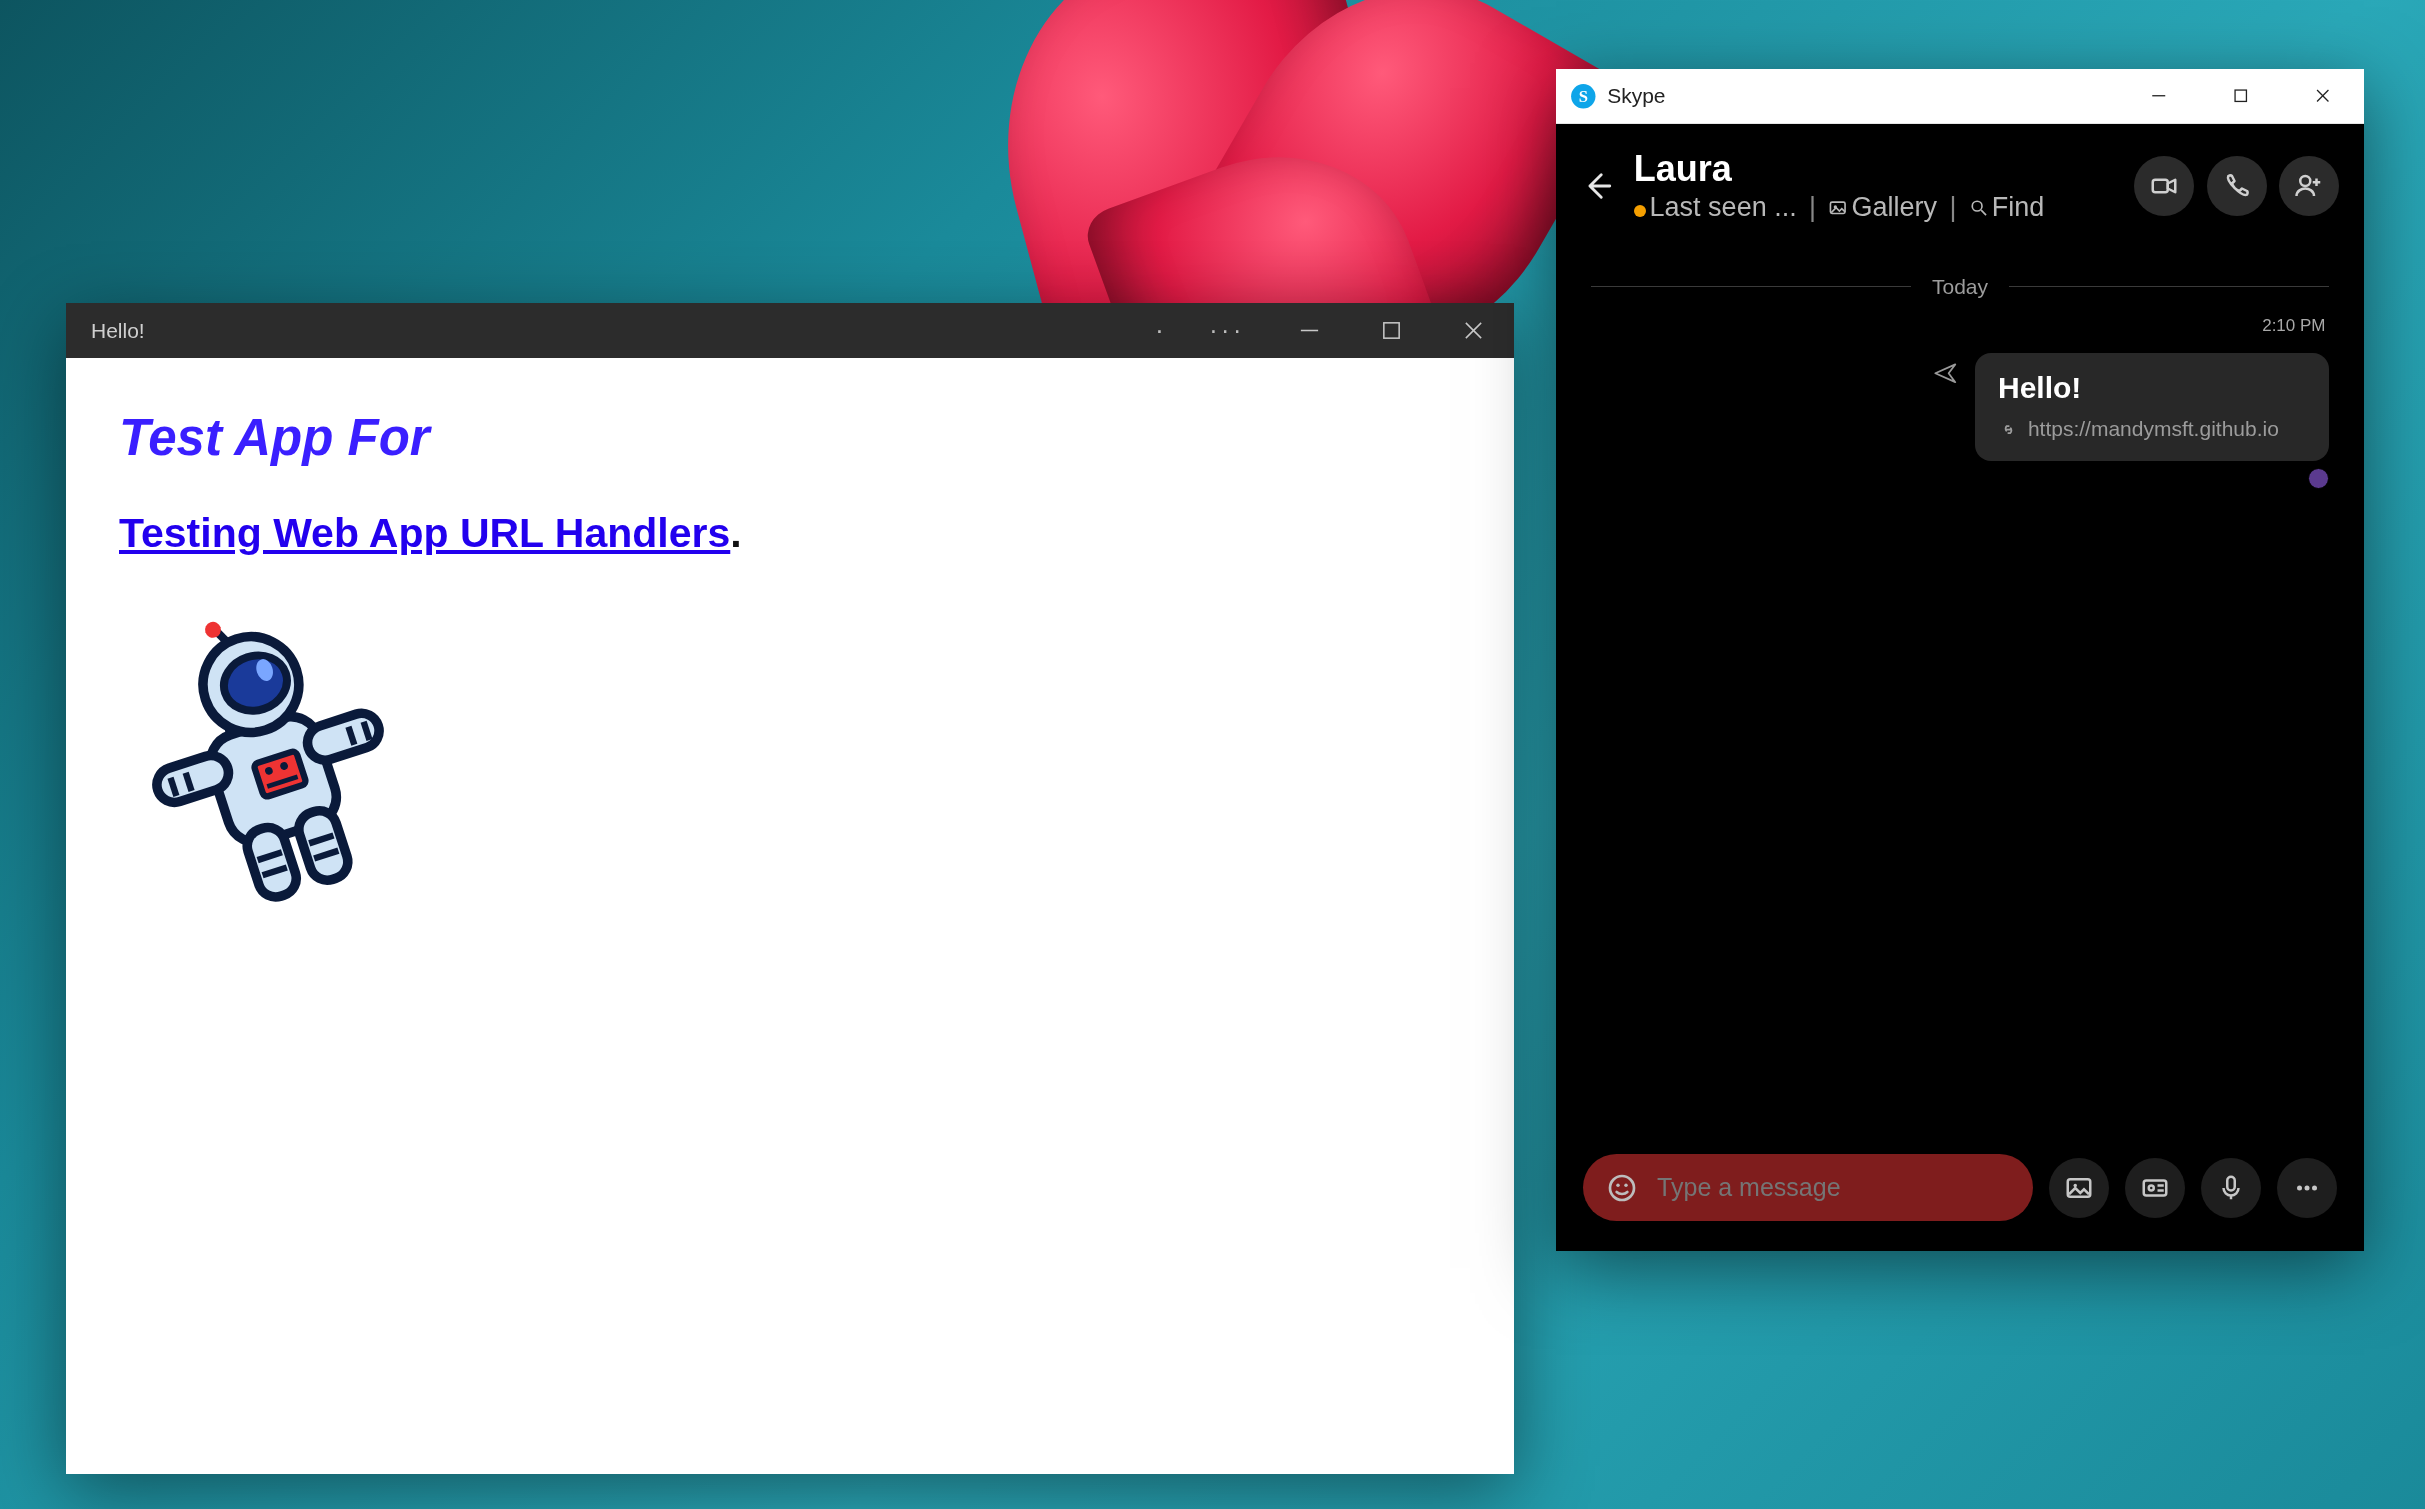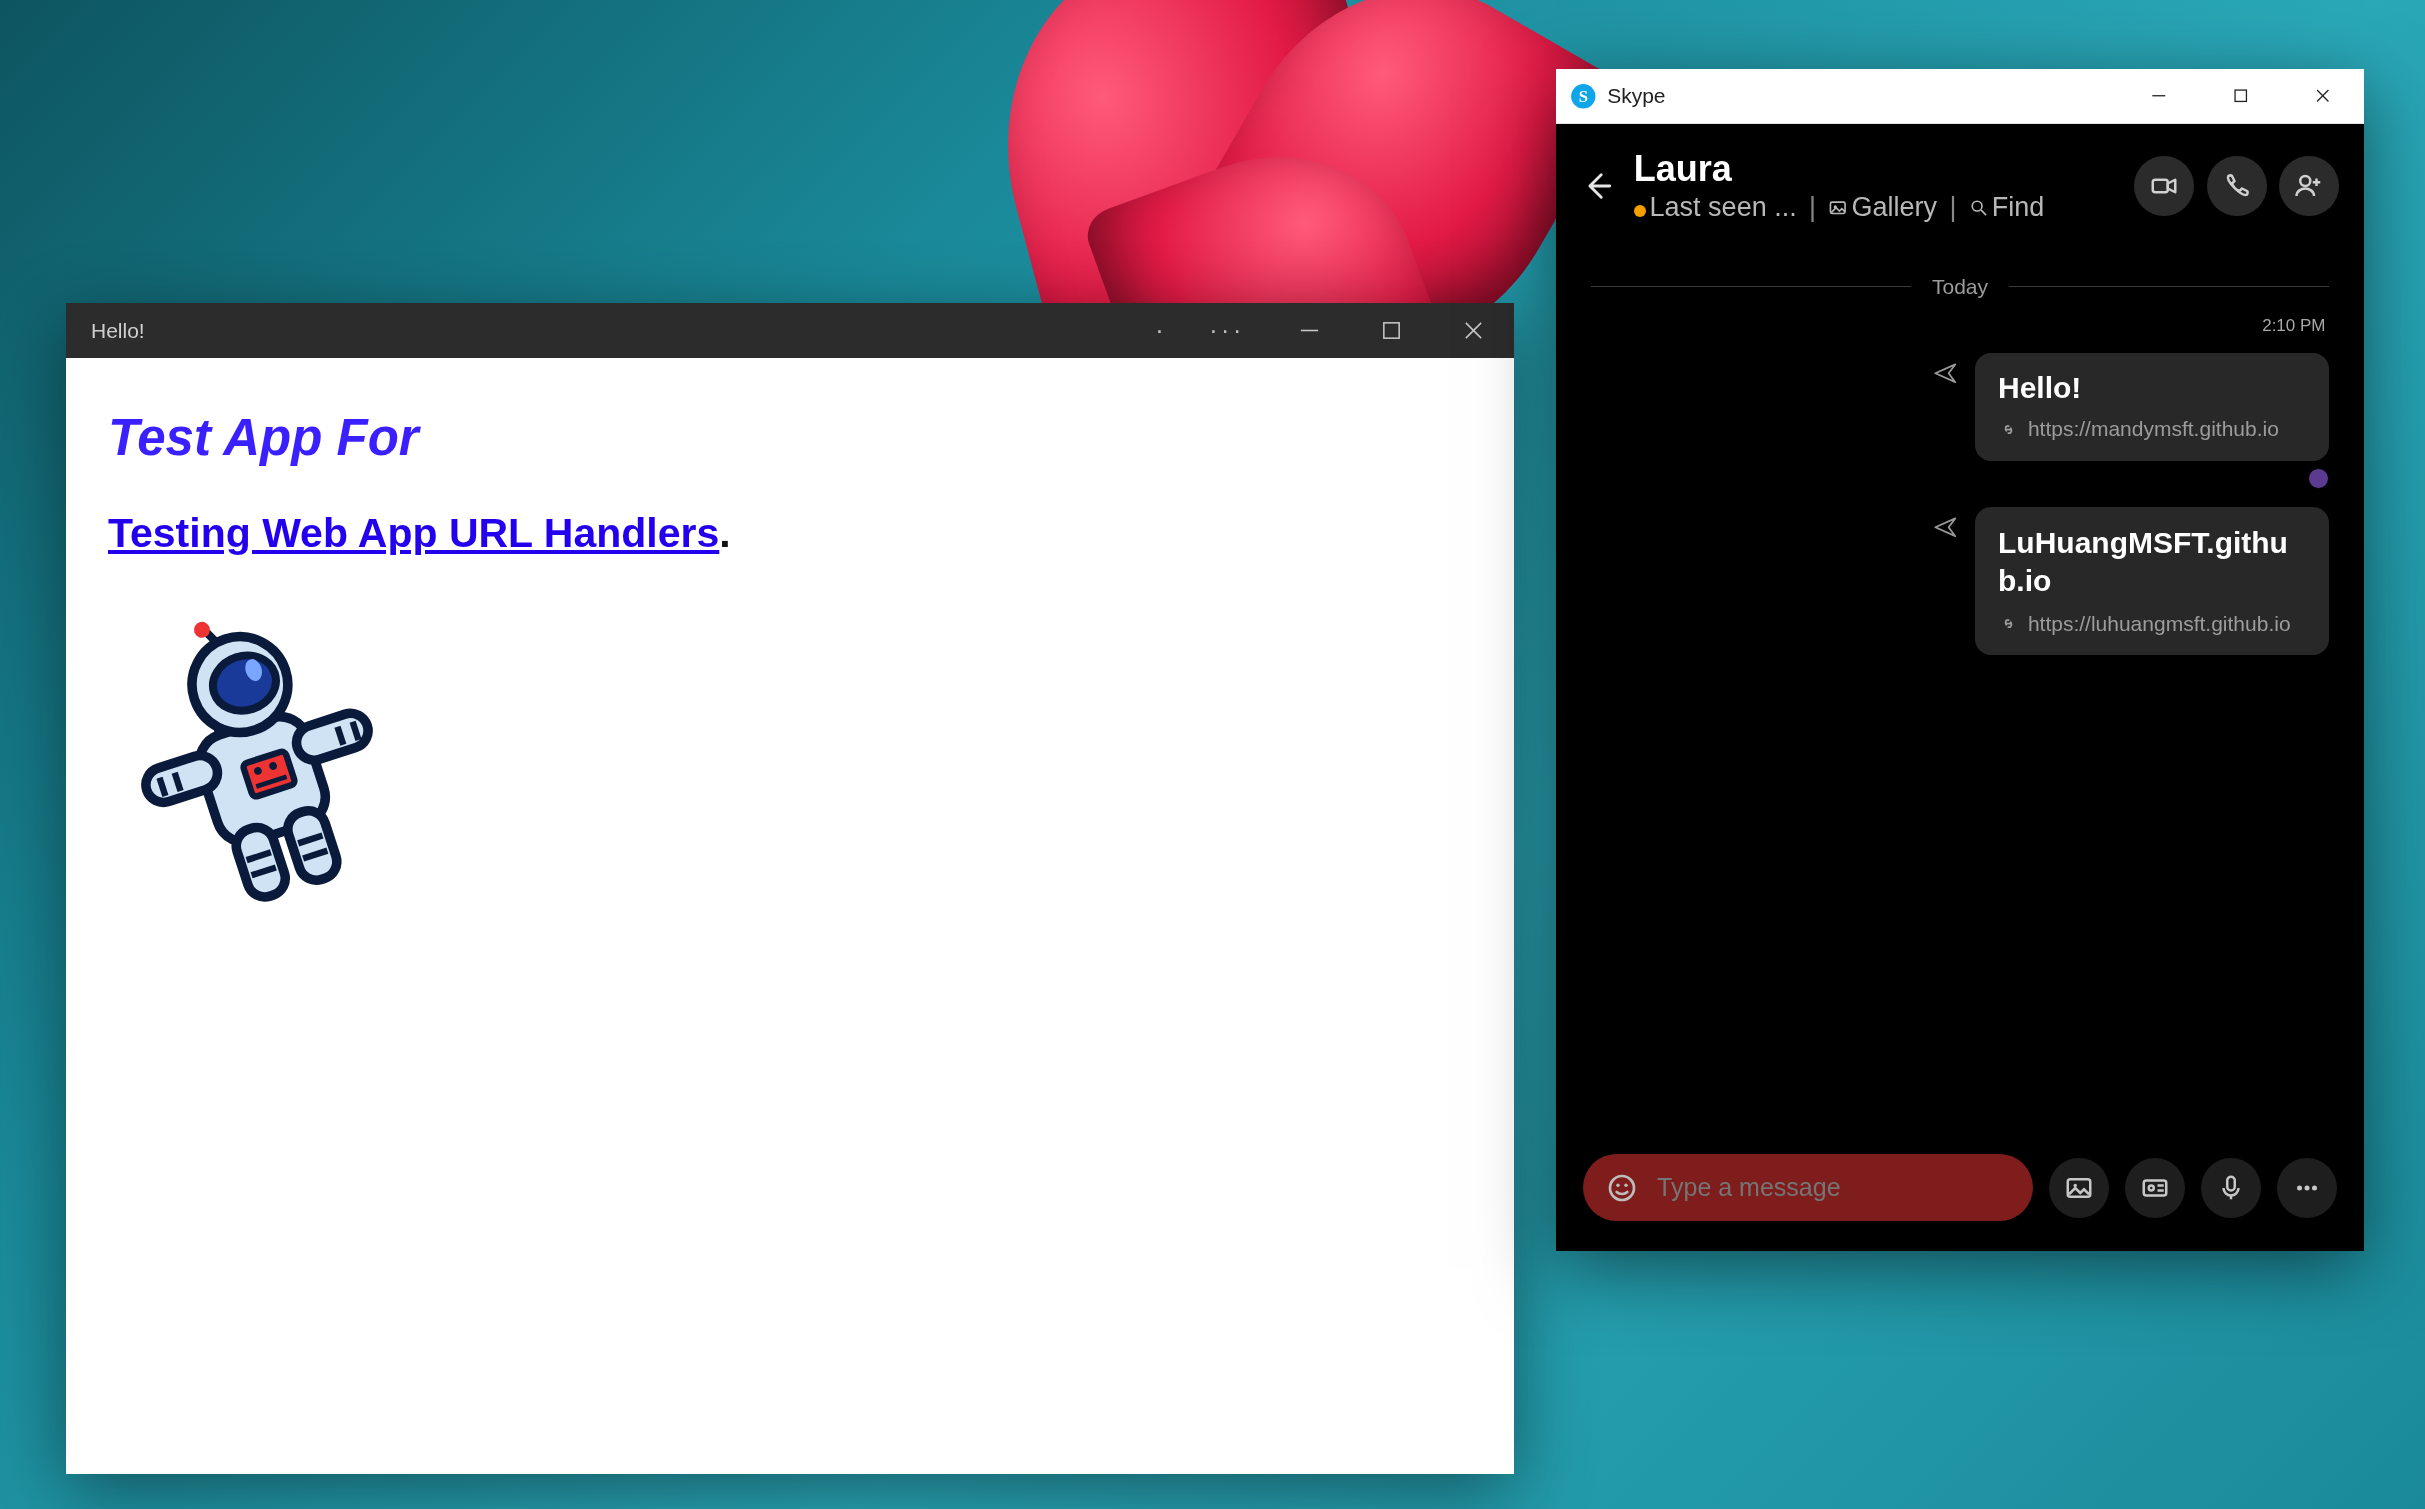--- a/index.html
+++ b/index.html
@@ -61,21 +61,21 @@
     width: 82px;
     height: 55px;
     display: flex;
     align-items: center;
     justify-content: center;
     color: #c8c8c8;
   }
   .tb-btn svg { width: 23px; height: 23px; }
   .tb-dots { font-size: 25px; letter-spacing: 3.5px; color:#bdbdbd; width:82px; text-align:center;}
   .tb-dot { font-size:26.6px; color:#bdbdbd; width:53px; text-align:center;}
-  .hello-content { padding: 50px 42px; }
+  .hello-content { padding: 50px 53px; }
   .hello-h1 {
     color: #3a1fff;
     font-style: italic;
     font-weight: 700;
     font-size: 51px;
     margin-bottom: 43px;
   }
   .hello-h2 { font-size: 41px; font-weight: 700; }
   .hello-link { color: #2200ee; text-decoration: underline; }
   .hello-period { color: #111; }
@@ -428,38 +428,20 @@
             </span>
             <span>https://mandymsft.github.io</span>
           </div>
         </div>
       </div>
 
       <div style="display:flex; justify-content:flex-end;">
         <div class="avatar-dot"></div>
       </div>
 
-      <div class="card-row" style="margin-top:17.7px;">
-        <span class="sent-arrow">
-          <svg width="26.6" height="26.6" viewBox="0 0 24 24">
-              <path d="M3 12 L21 4 L15 12 L21 20 Z" fill="none" stroke="#9a9a9a" stroke-width="1.6" stroke-linejoin="round"></path>
-            </svg>
-        </span>
-        <div class="msg-bubble">
-          <div class="msg-title-lg">LuHuangMSFT.github.io</div>
-          <div class="msg-url-row">
-            <span class="msg-urlicon">
-              <svg width="21" height="21" viewBox="0 0 24 24">
-                  <path d="M10 14 A4 4 0 0 1 10 8 L13 8 M14 10 A4 4 0 0 1 14 16 L11 16 M9 12 H15" fill="none" stroke="#9c9c9c" stroke-width="2"></path>
-                </svg>
-            </span>
-            <span>https://luhuangmsft.github.io</span>
-          </div>
-        </div>
-      </div>
     </div>
 
     <div class="composer">
       <div class="compose-pill">
         <span class="smiley">
           <svg width="32" height="32" viewBox="0 0 24 24">
               <circle cx="12" cy="12" r="9" fill="none" stroke="#bdbdbd" stroke-width="2"></circle>
               <circle cx="9" cy="10" r="1.3" fill="#bdbdbd"></circle>
               <circle cx="15" cy="10" r="1.3" fill="#bdbdbd"></circle>
               <path d="M8 15 C10 17 14 17 16 15" fill="none" stroke="#bdbdbd" stroke-width="2" stroke-linecap="round"></path>

